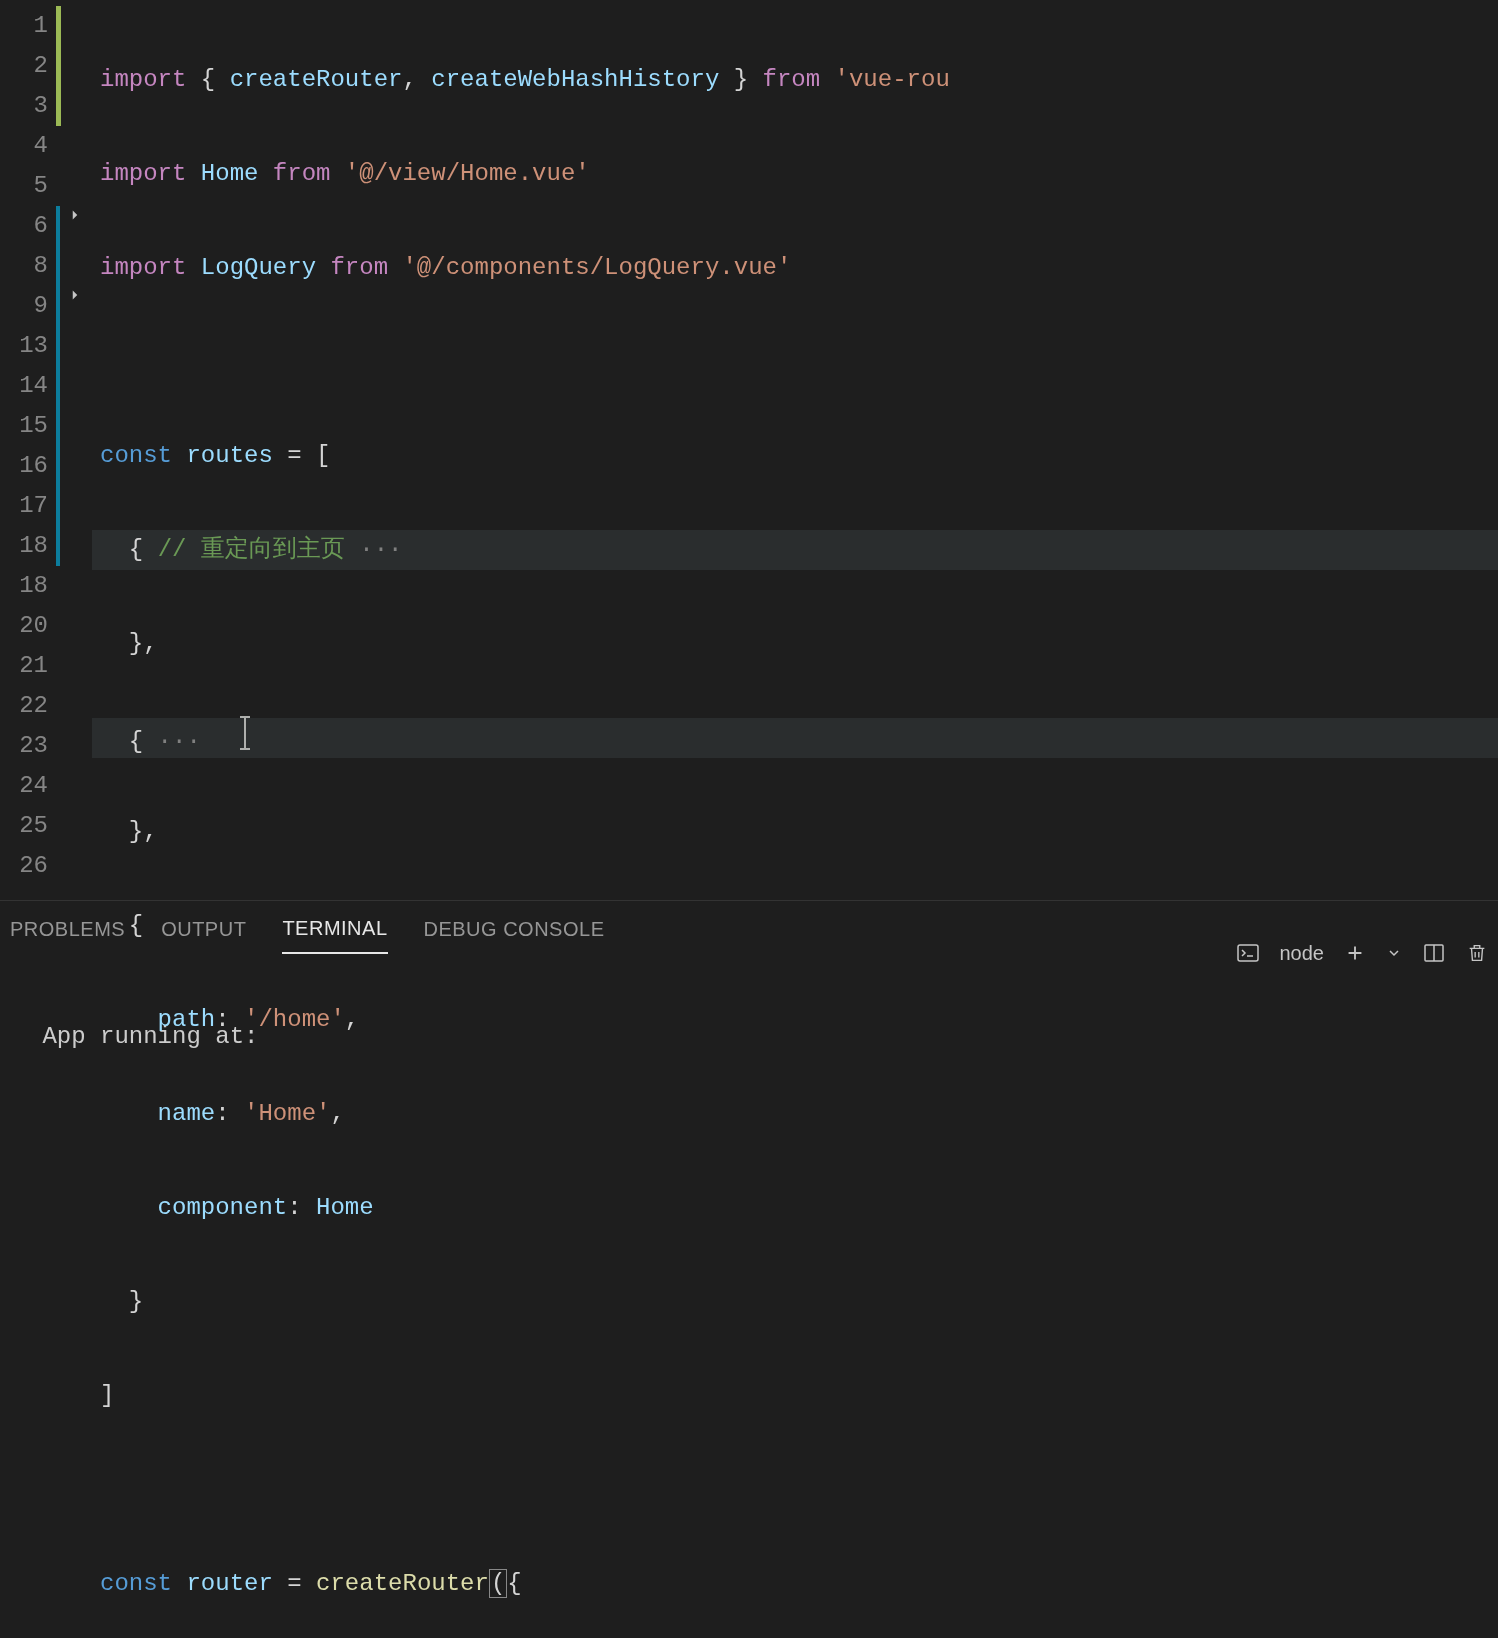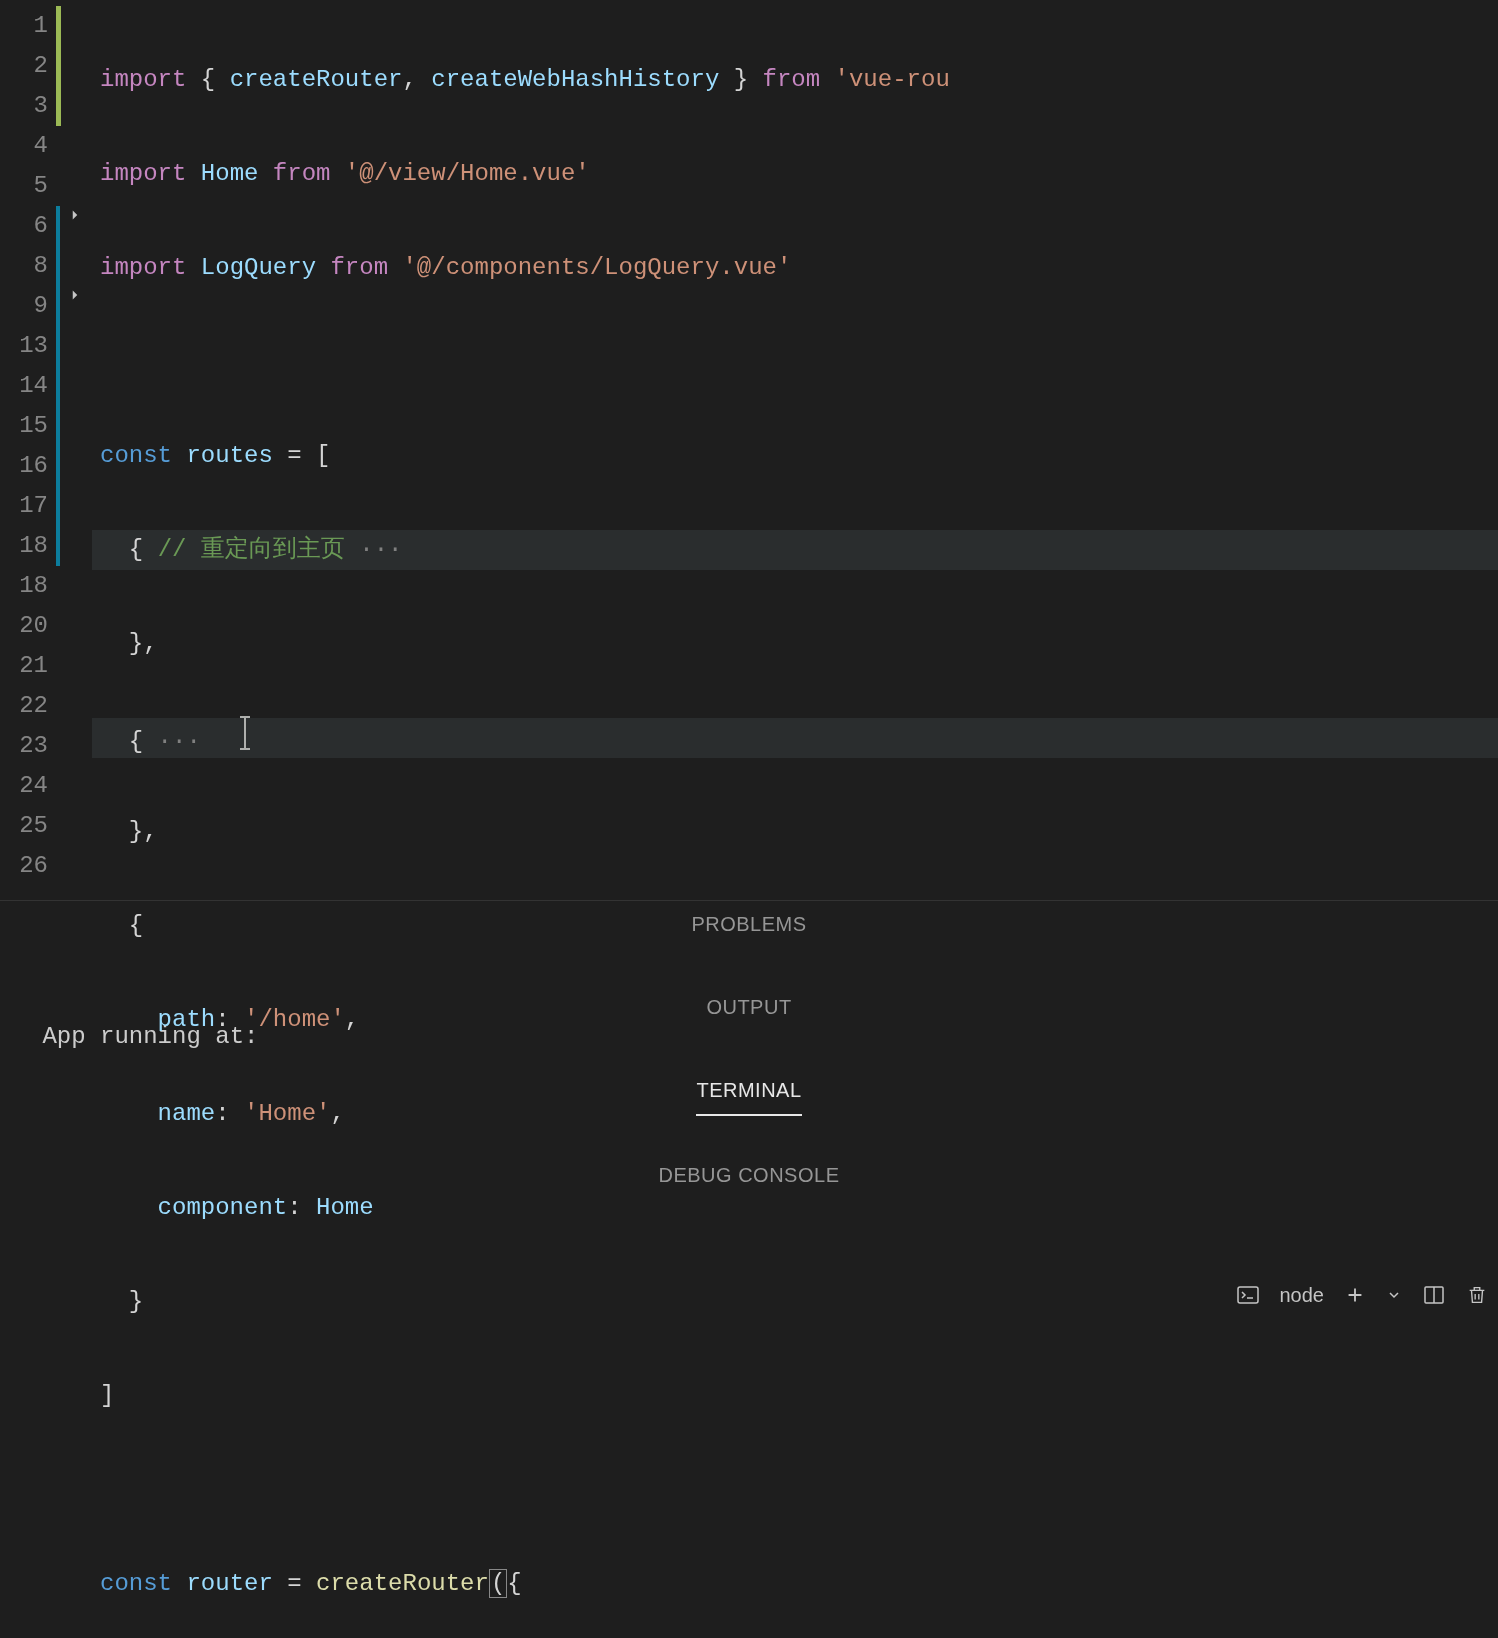--- a/index.html
+++ b/index.html
@@ -116,21 +116,20 @@
     .panel {
       border-top: 1px solid #333;
       background: #1e1e1e;
     }
     .panel-tabs {
       display: flex;
       align-items: center;
       height: 56px;
       padding: 0 10px;
       gap: 36px;
-      flex-direction: column;
     }
     .tab {
       color: #969696;
       font-size: 20px;
       font-family: -apple-system, 'Segoe UI', sans-serif;
       letter-spacing: 0.5px;
       cursor: pointer;
       padding: 12px 0;
     }
     .tab.active {

